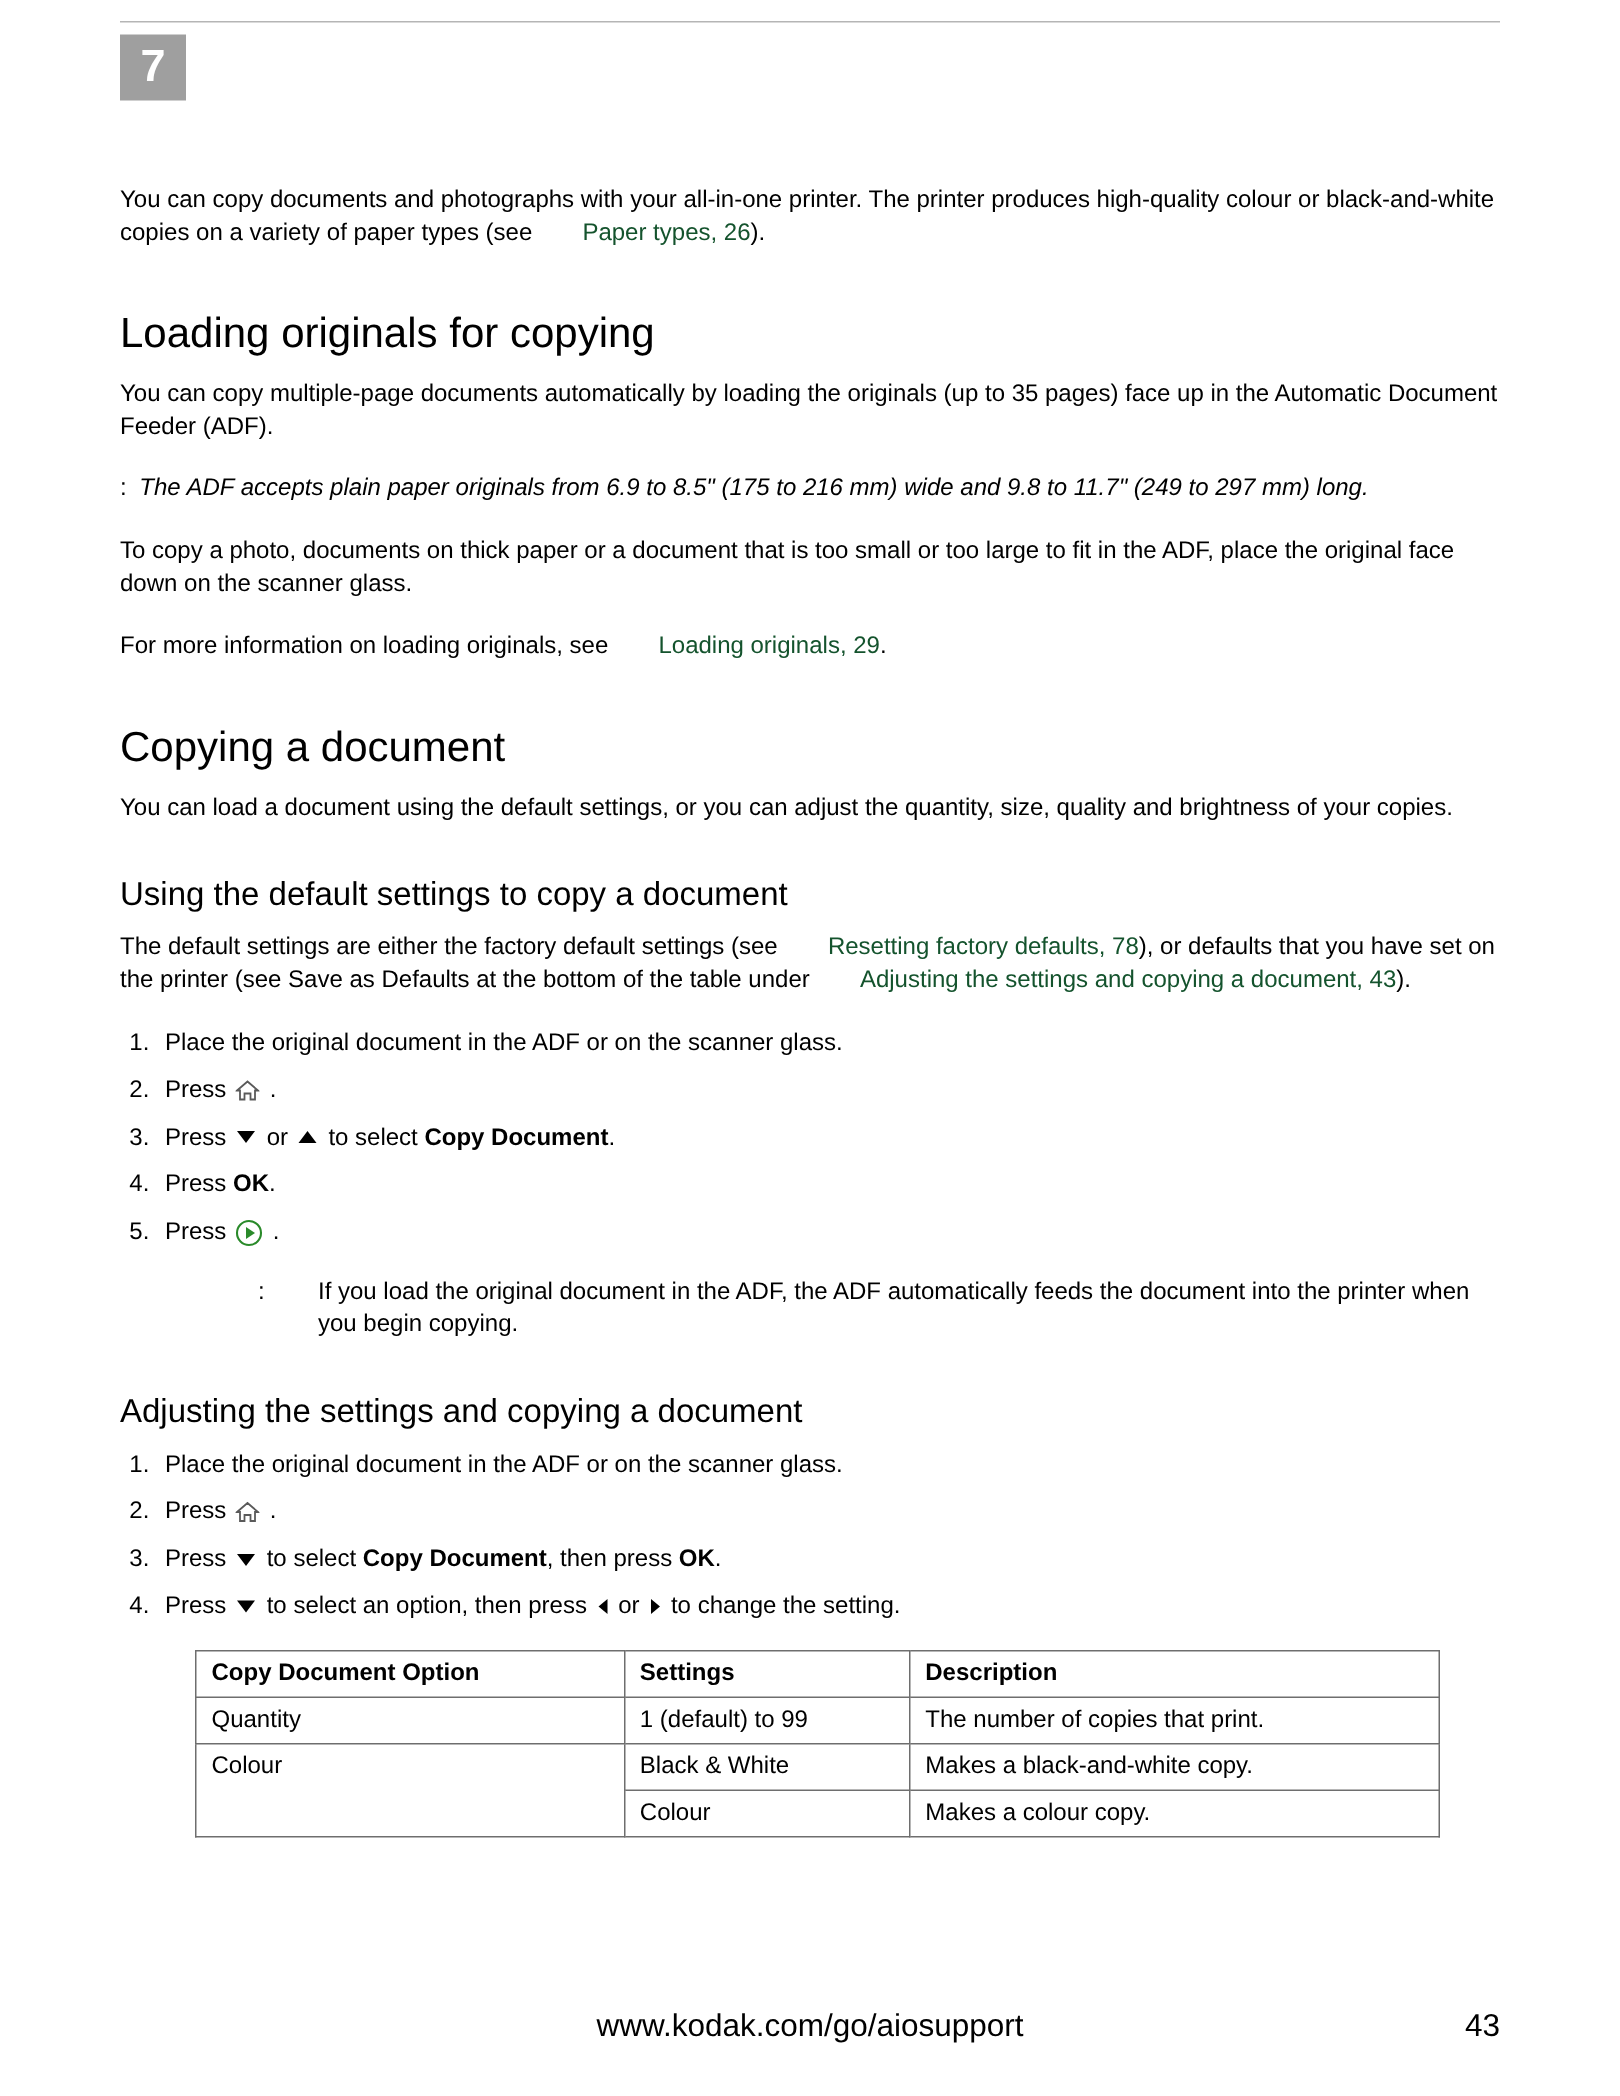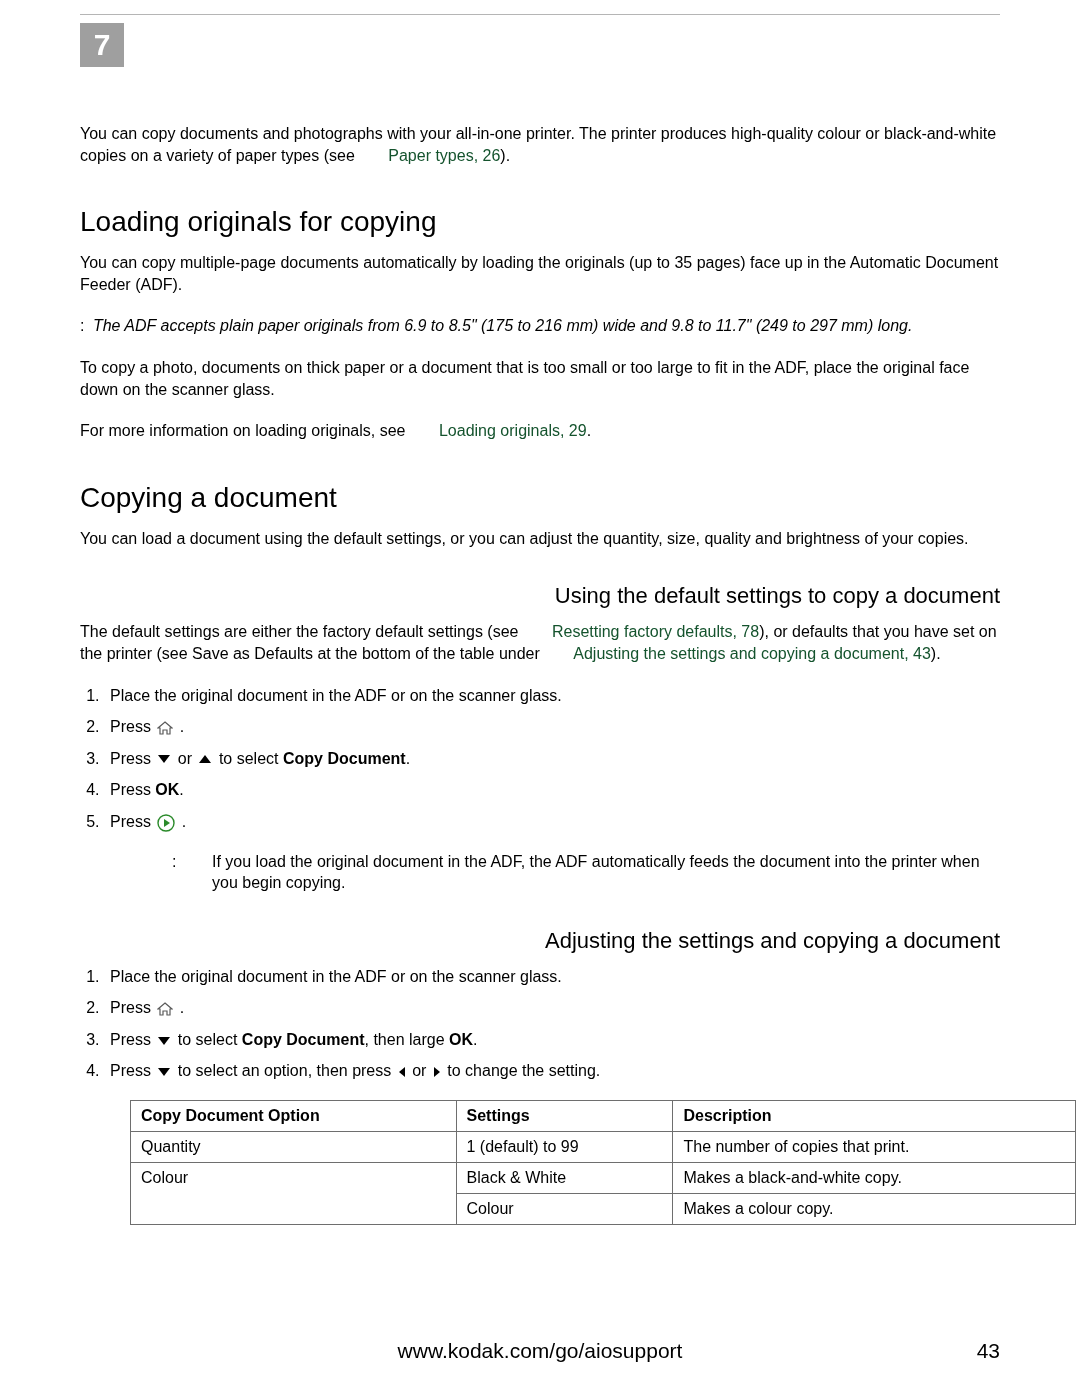--- a/index.html
+++ b/index.html
@@ -57,21 +57,20 @@
     font-family: Arial, Helvetica, sans-serif;
     font-size: 28px;
     font-weight: 400;
     margin: 40px 0 14px 0;
   }
   h3 {
     font-family: Arial, Helvetica, sans-serif;
     font-size: 22px;
     font-weight: 400;
     margin: 34px 0 12px 0;
-    text-align: right;
   }
   .note {
     font-style: italic;
     margin: 0 0 20px 0;
     padding-left: 14px;
     text-indent: -14px;
     line-height: 1.35;
   }
   .note .colon {
     font-style: normal;
@@ -98,21 +97,21 @@
     margin: 16px 0 20px 92px;
     line-height: 1.35;
   }
   .indent-note .colon {
     width: 40px;
     flex-shrink: 0;
   }
   table.opts {
     border-collapse: collapse;
     margin: 12px 0 12px 50px;
-    width: 946px;
+    width: 830px;
     font-size: 16px;
   }
   table.opts th, table.opts td {
     border: 1px solid #6e6e6e;
     padding: 6px 10px;
     text-align: left;
     font-weight: 400;
     vertical-align: top;
   }
   table.opts th {
@@ -227,21 +226,21 @@
       </span>
       <span>.</span>
     </li>
     <li>
       <span>Press </span>
       <span class="icon">
         <svg width="14" height="10" viewBox="0 0 14 10">
             <path d="M1 1 L13 1 L7 9 Z" fill="#000"></path>
           </svg>
       </span>
-      <span> to select </span><span class="bold">Copy Document</span><span>, then large </span><span class="bold">OK</span><span>.</span>
+      <span> to select </span><span class="bold">Copy Document</span><span>, then press </span><span class="bold">OK</span><span>.</span>
     </li>
     <li>
       <span>Press </span>
       <span class="icon">
         <svg width="14" height="10" viewBox="0 0 14 10">
             <path d="M1 1 L13 1 L7 9 Z" fill="#000"></path>
           </svg>
       </span>
       <span> to select an option, then press </span>
       <span class="icon">

